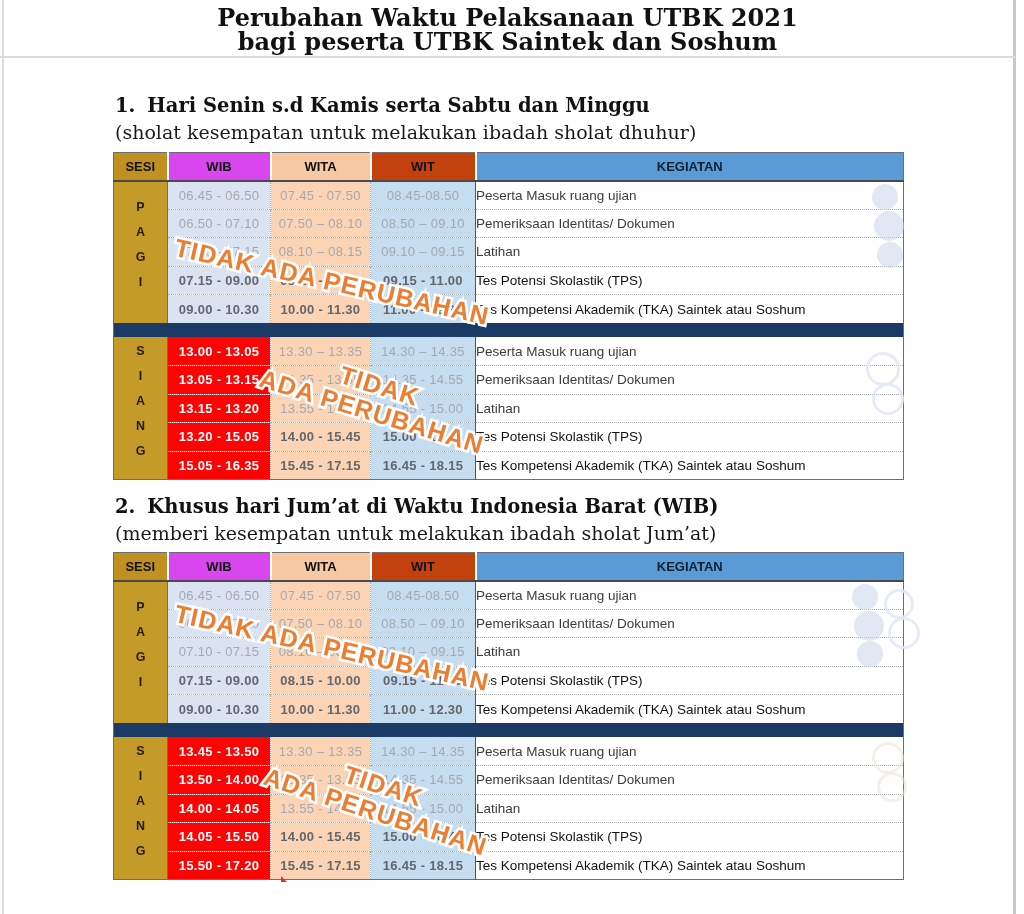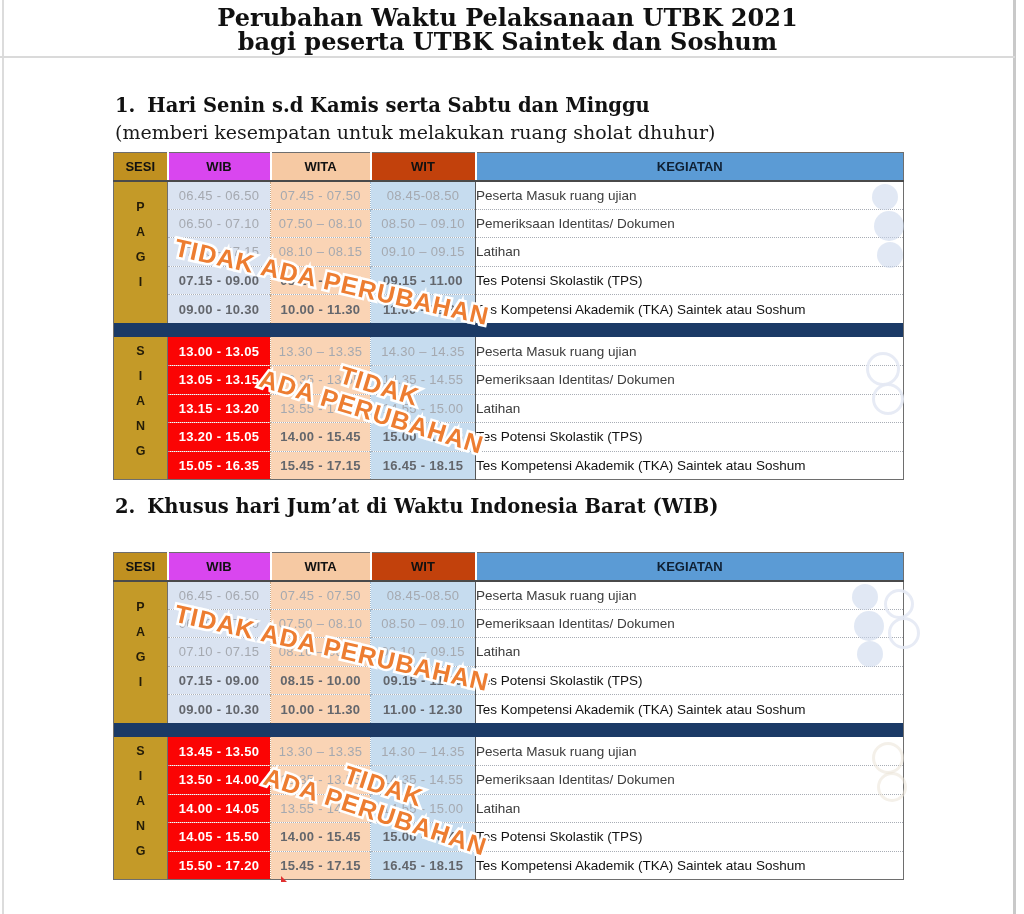--- a/index.html
+++ b/index.html
@@ -88,21 +88,21 @@
 
   <div class="abs doc-title t1">Perubahan Waktu Pelaksanaan UTBK 2021</div>
   <div class="abs doc-title t2">bagi peserta UTBK Saintek dan Soshum</div>
 
   <div class="abs rule-top"></div>
 
   <div class="abs sec-head sh1">
     <span>1.</span>
     <span>Hari Senin s.d Kamis serta Sabtu dan Minggu</span>
   </div>
-  <div class="abs sec-sub ss1">(memberi kesempatan untuk melakukan ruang sholat dhuhur)</div>
+  <div class="abs sec-sub ss1">(sholat kesempatan untuk melakukan ibadah sholat dhuhur)</div>
 
   <div class="tblwrap tw1">
     <table class="sched">
       <colgroup>
           <col style="width:54px">
           <col style="width:103px">
           <col style="width:100px">
           <col style="width:105px">
           <col style="width:428px">
         </colgroup>
@@ -180,20 +180,21 @@
         <td class="keg">Tes Kompetensi Akademik (TKA) Saintek atau Soshum</td>
       </tr>
     </tbody>
       </table>
   </div>
 
   <div class="abs sec-head sh2">
     <span>2.</span>
     <span>Khusus hari Jum’at di Waktu Indonesia Barat (WIB)</span>
   </div>
+  <div class="abs sec-sub ss2">(memberi kesempatan untuk melakukan ibadah sholat Jum’at)</div>
 
   <div class="tblwrap tw2">
     <table class="sched">
       <colgroup>
           <col style="width:54px">
           <col style="width:103px">
           <col style="width:100px">
           <col style="width:105px">
           <col style="width:428px">
         </colgroup>

